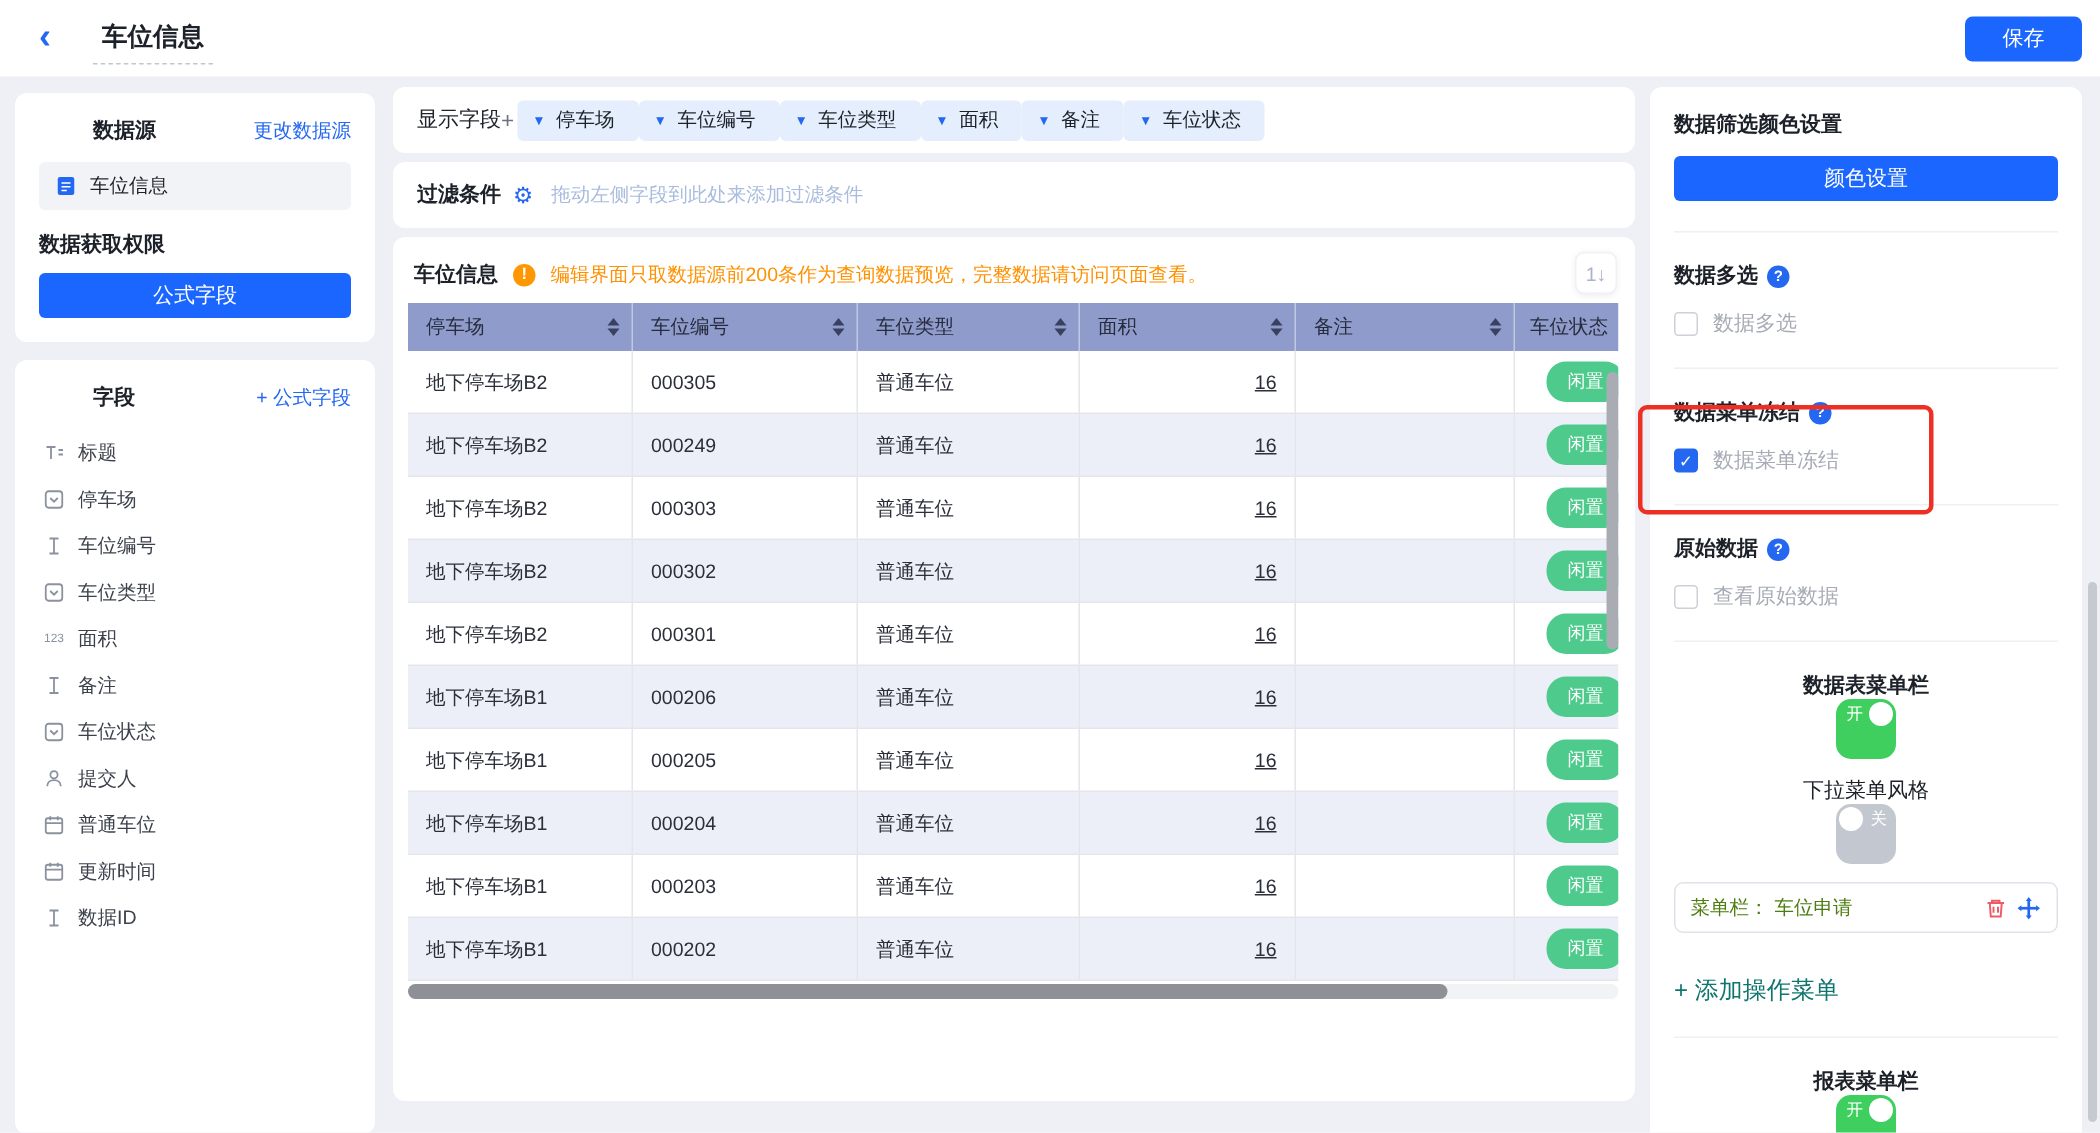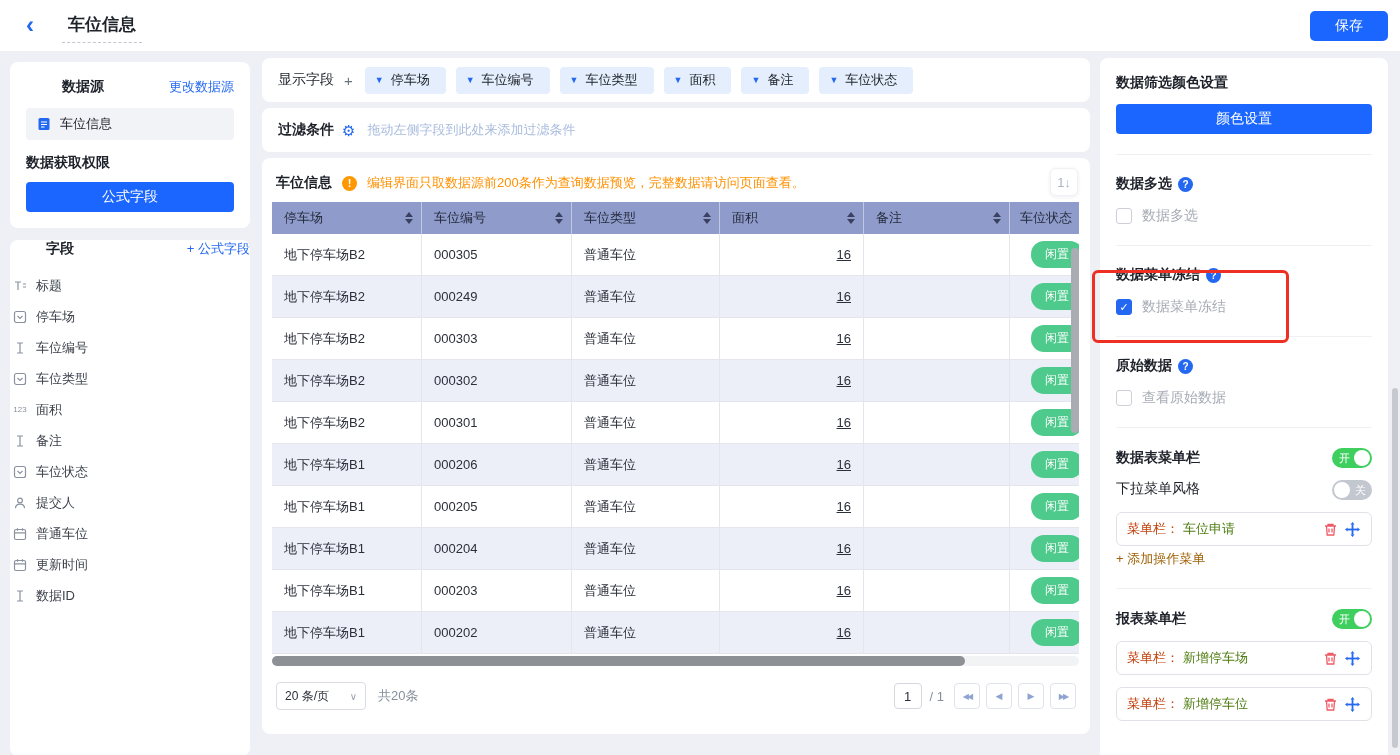--- a/index.html
+++ b/index.html
@@ -11,35 +11,35 @@
   .topbar { position:absolute; top:0; left:0; width:1400px; height:52px; background:#fff; border-bottom:1px solid #eceff4; }
   .back { position:absolute; left:26px; top:12px; font-size:24px; font-weight:bold; color:#2468f2; cursor:pointer; line-height:26px; }
   .pagetitle { position:absolute; left:62px; top:13px; font-size:17px; font-weight:bold; color:#1d2129; padding:0 6px 6px 6px; border-bottom:1px dashed #c2c6cf; }
   .savebtn { position:absolute; right:12px; top:11px; width:78px; height:30px; background:#1a66ff; color:#fff; font-size:14px; border:none; border-radius:5px; cursor:pointer; }
 
   
   .card { position:absolute; background:#fff; border-radius:8px; }
 
   
   .lcard1 { left:10px; top:62px; width:240px; height:166px; padding:16px; }
-  .lcard2 { left:10px; top:240px; width:240px; height:516px; }
+  .lcard2 { left:10px; top:240px; width:240px; height:516px; padding:16px; }
   .secrow { display:flex; justify-content:space-between; align-items:center;margin-left:36px; }
   .sectitle { font-size:14px; font-weight:bold; color:#1d2129; }
   .bluelink { font-size:13px; color:#2468f2; cursor:pointer; }
   .srcitem { margin-top:12px; height:32px; background:#f2f3f7; border-radius:4px; display:flex; align-items:center; padding:0 10px; font-size:13px; gap:8px; }
   .permtitle { margin-top:14px; font-size:14px; font-weight:bold; }
   .permbtn { margin-top:10px; width:100%; height:30px; background:#1a66ff; color:#fff; font-size:14px; border:none; border-radius:4px; cursor:pointer; }
   .fieldlist { margin-top:12px; }
   .fitem { height:31px; display:flex; align-items:center; gap:8px; font-size:13px; color:#3c414b; cursor:grab; padding-left:2px; }
   .fic { width:16px; height:16px; display:flex; align-items:center; justify-content:center; color:#8a919f; flex:0 0 16px; }
   .fic svg { display:block; }
   .num123 { font-size:8px; color:#8a919f; letter-spacing:0; }
 
   
-  .chipscard { left:262px; top:58px; width:828px; height:44px; padding:18px 16px; display:flex; align-items:center; gap:10px; }
+  .chipscard { left:262px; top:58px; width:828px; height:44px; padding:18px 16px; display:flex; align-items:center; gap:0; }
   .chipslabel { font-size:14px; color:#1d2129; }
   .plus { font-size:15px; color:#6b7280; margin-right:2px; cursor:pointer; }
   .chip { height:27px; background:#e4eefc; border-radius:4px; display:flex; align-items:center; gap:7px; padding:0 16px 0 10px; font-size:13px; color:#1d2129; cursor:pointer; }
   .chip .tri { color:#2468f2; font-size:9px; line-height:9px; }
 
   .filtercard { left:262px; top:108px; width:828px; height:44px; padding:0 16px; display:flex; align-items:center; gap:8px; }
   .filterlabel { font-size:14px; font-weight:bold; }
   .gear { color:#2468f2; font-size:15px; cursor:pointer; line-height:15px; }
   .filterph { font-size:13px; color:#a9bcdd; margin-left:4px; }
 
@@ -83,37 +83,37 @@
   
   .rcard { left:1100px; top:58px; width:288px; height:760px; padding:16px; }
   .rtitle { font-size:14px; font-weight:bold; display:flex; align-items:center; gap:6px; }
   .help { width:15px; height:15px; border-radius:50%; background:#2468f2; color:#fff; font-size:10px; display:flex; align-items:center; justify-content:center; cursor:pointer; }
   .rbtn { margin-top:12px; width:100%; height:30px; background:#1a66ff; color:#fff; font-size:14px; border:none; border-radius:4px; cursor:pointer; }
   .divider { border-top:1px solid #eef0f3; margin:20px 0; }
   .cbrow { margin-top:14px; display:flex; align-items:center; gap:10px; cursor:pointer; }
   .cbox { width:16px; height:16px; border:1px solid #cdd0d6; border-radius:3px; background:#fff; display:flex; align-items:center; justify-content:center; }
   .cbox.checked { background:#2468f2; border-color:#2468f2; color:#fff; font-size:11px; font-weight:bold; }
   .cblabel { font-size:14px; color:#a6abb5; }
-  .togglerow { display:flex; justify-content:space-between; margin-top:0; }
+  .togglerow { display:flex; align-items:center; justify-content:space-between; margin-top:0;flex-direction:column; }
   .rsub { font-size:14px; color:#1d2129; }
   .tg { position:relative; width:40px; height:20px; border-radius:10px; cursor:pointer; flex:0 0 40px; }
   .tg.on { background:#3ecf5e; }
   .tg.off { background:#c3c7cf; }
   .tg .knob { position:absolute; top:2px; width:16px; height:16px; border-radius:50%; background:#fff; }
   .tg.on .knob { right:2px; }
   .tg.off .knob { left:2px; }
   .tg .tgtext { position:absolute; top:3px; font-size:11px; color:#fff; line-height:14px; }
   .tg.on .tgtext { left:7px; }
   .tg.off .tgtext { right:6px; }
   .menubox { margin-top:12px; height:34px; border:1px solid #dfe2e8; border-radius:6px; display:flex; align-items:center; padding:0 10px; gap:4px; }
-  .mprefix { font-size:13px; color:#c2410c; }
+  .mprefix { font-size:13px; color:#4d7c0f; }
   .mvalue { font-size:13px; color:#4d7c0f; }
   .mspacer { flex:1; }
   .iconbtn { width:18px; height:18px; display:flex; align-items:center; justify-content:center; cursor:pointer; }
-  .addlink { margin-top:4px; font-size:13px; color:#a16207; cursor:pointer; }
+  .addlink { margin-top:28px; font-size:16px; color:#0f766e; cursor:pointer; }
 
   
   .redbox { position:absolute; left:1092px; top:270px; width:197px; height:73px; border:3px solid #ee2f24; border-radius:6px; pointer-events:none; z-index:50; }
   .pagescroll { position:absolute; right:2px; top:388px; width:6px; height:360px; background:#c6c9cf; border-radius:3px; }
 </style>
 </head>
 <body>
 
 <div class="page">
 
@@ -430,43 +430,20 @@
             </div>
           </div>
       </div>
       <div class="vscroll"></div>
     </div>
 
     <div class="hscroll">
         <div class="hthumb"></div>
       </div>
 
-    <div class="pagerow">
-      <div class="psize">
-        <span>20 条/页</span>
-        <span class="caret">∨</span>
-      </div>
-      <span class="ptotal">共20条</span>
-      <div class="pright">
-        <div class="pnum">1</div>
-        <span class="pslash">/ 1</span>
-        <div class="pbtn">
-            <span class="dbl">◀◀</span>
-          </div>
-        <div class="pbtn">
-            <span class="sgl">◀</span>
-          </div>
-        <div class="pbtn">
-            <span class="sgl">▶</span>
-          </div>
-        <div class="pbtn">
-            <span class="dbl">▶▶</span>
-          </div>
-      </div>
-    </div>
   </div>
 
   <div class="card rcard">
     <div class="rtitle">
         <span>数据筛选颜色设置</span>
       </div>
     <button class="rbtn">颜色设置</button>
 
     <div class="divider"></div>
 

